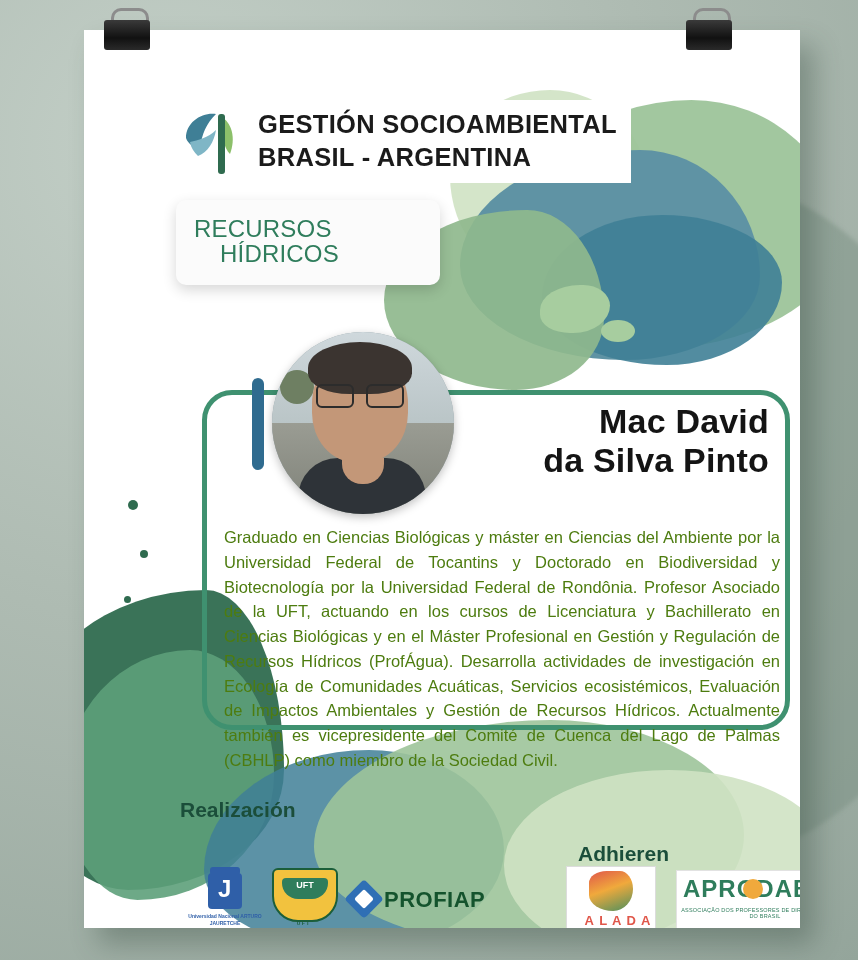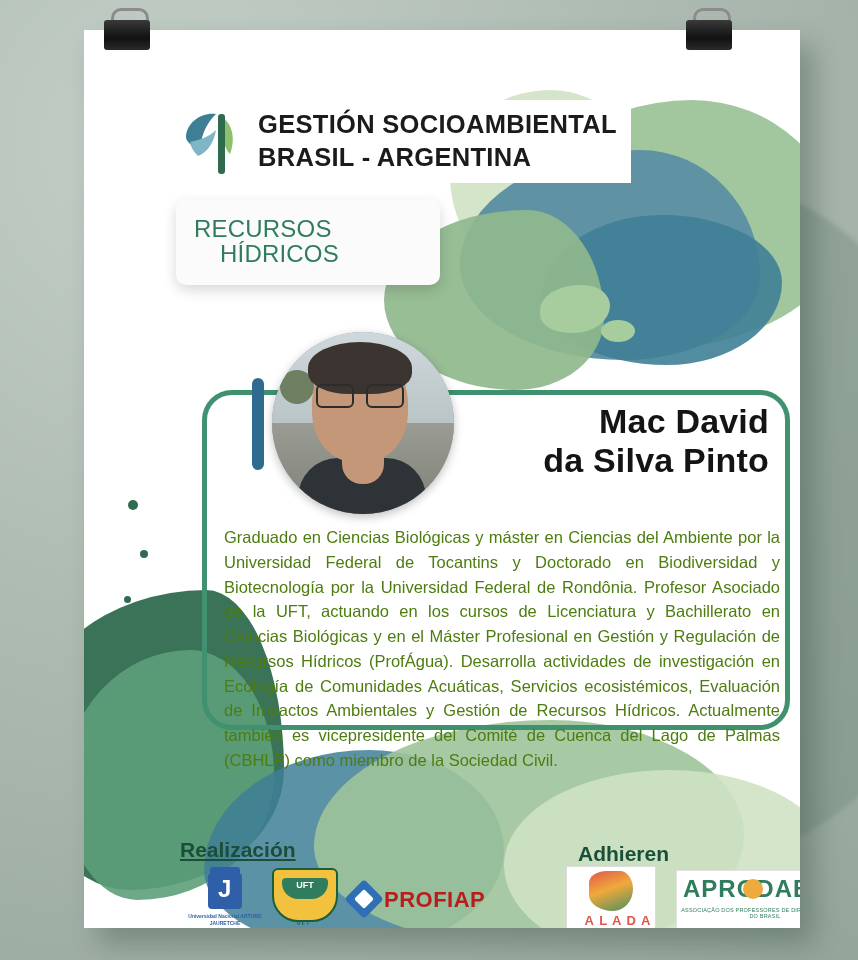--- a/index.html
+++ b/index.html
@@ -307,21 +307,21 @@
   }
 
   
   .footer-label {
     position: absolute;
     font-weight: bold;
     font-size: 21px;
     color: #1b4e3a;
     z-index: 18;
   }
-  .footer-label.realizacion { left: 96px; top: 808px; text-decoration: underline; }
+  .footer-label.realizacion { left: 96px; top: 768px; }
   .footer-label.adhieren { left: 494px; top: 812px; }
 
   .logos-row { position: absolute; z-index: 18; }
 
   
   .logo-unaj { left: 104px; top: 843px; width: 74px; height: 58px; }
   .unaj-j {
     position: absolute; left: 20px; top: 0; width: 34px; height: 36px;
     background: #2f5fa8; border-radius: 4px;
   }
@@ -362,21 +362,21 @@
   .profiap-mark {
     position: absolute; left: 0; top: 2px; width: 28px; height: 28px;
     background: #2f6fb5; transform: rotate(45deg); border-radius: 4px;
   }
   .profiap-mark:after {
     content: ""; position: absolute; left: 7px; top: 7px;
     width: 14px; height: 14px; background: #fff; border-radius: 2px;
   }
   .profiap-text {
     position: absolute; left: 34px; top: 4px;
-    font-size: 22px; font-weight: bold; color: #b91c1c; letter-spacing: .5px;
+    font-size: 22px; font-weight: bold; color: #14532d; letter-spacing: .5px;
   }
 
   
   .logo-alada { left: 482px; top: 836px; width: 88px; height: 66px;
     background: #fff; border: 1px solid #dcdcdc; }
   .alada-map {
     position: absolute; left: 22px; top: 4px; width: 44px; height: 40px;
     background: linear-gradient(160deg,#e0574a 0%, #f0a93c 45%, #4c8f5e 100%);
     border-radius: 40% 30% 45% 55% / 30% 45% 55% 40%;
   }

